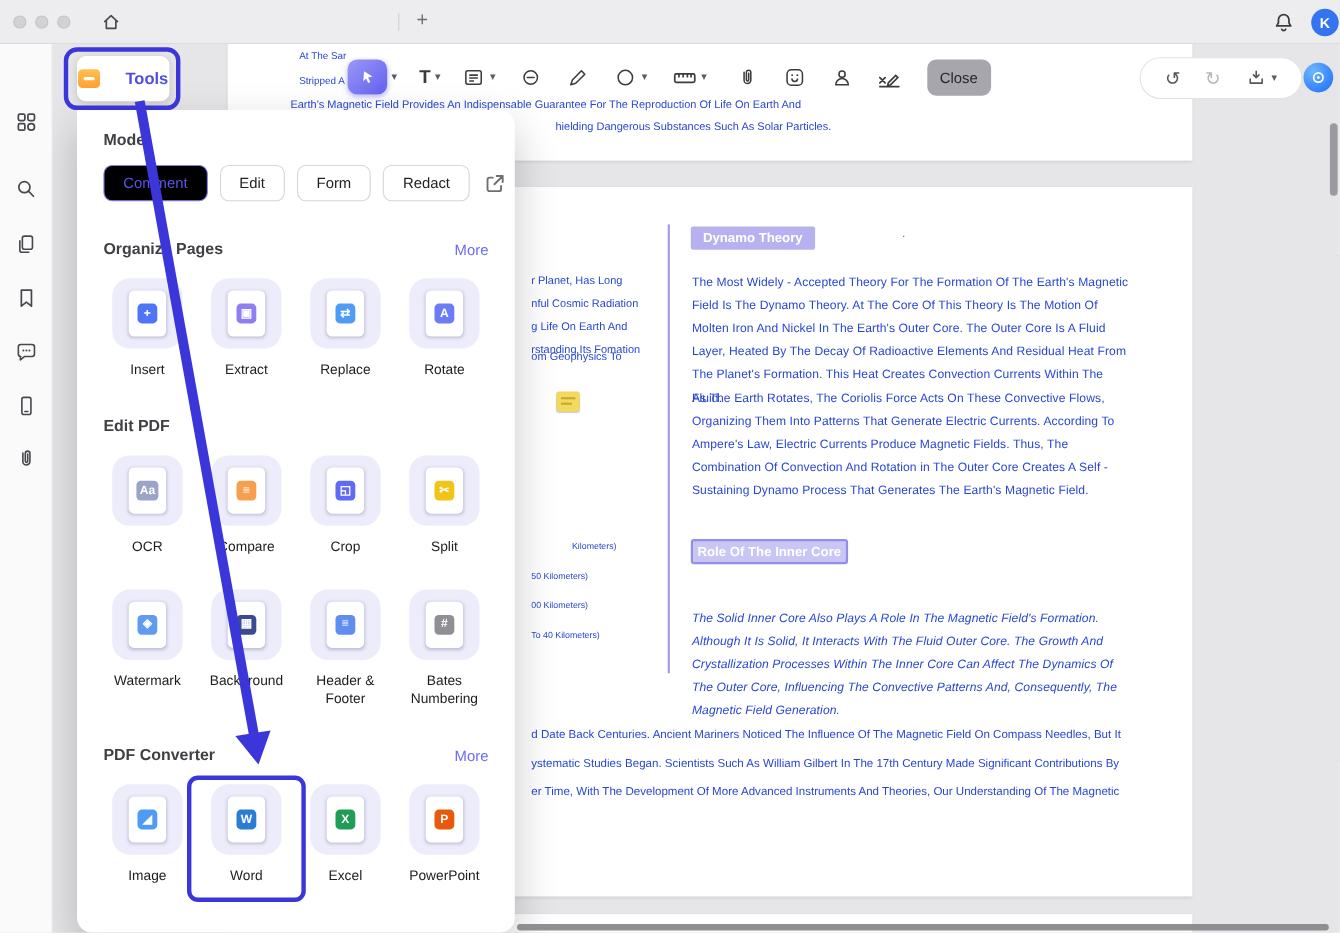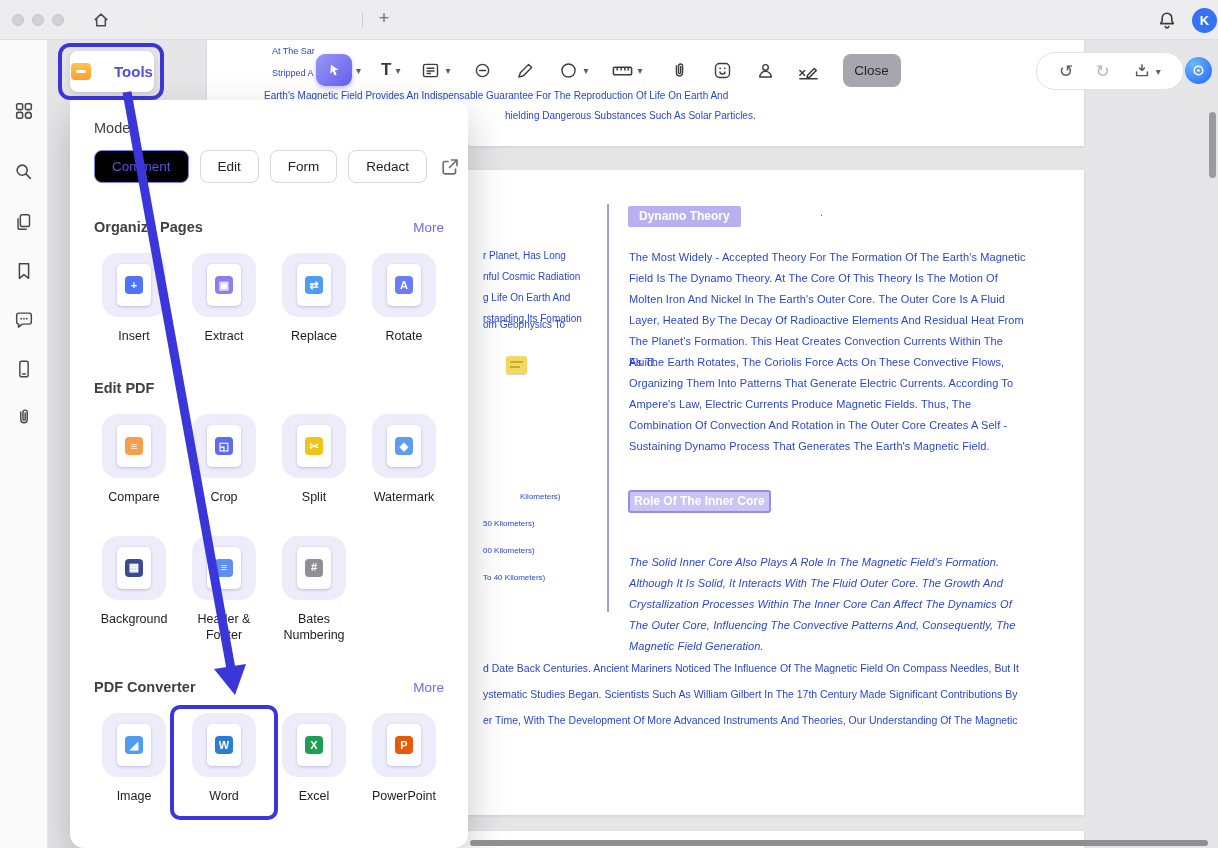--- a/index.html
+++ b/index.html
@@ -50,21 +50,21 @@
 
   
   .tools-hl { position:absolute; left:58px; top:43px; width:106px; height:57px; border:4px solid #3b36d9; border-radius:12px; z-index:20; }
   .tools-btn { position:absolute; left:70px; top:51px; width:84px; height:41px; background:#fff; border:none; border-radius:8px; box-shadow:0 2px 8px rgba(0,0,0,.14); display:flex; align-items:center; justify-content:center; gap:7px; z-index:21; font-family:inherit; }
   .tools-ic { width:20px; height:17px; border-radius:4px; background:linear-gradient(180deg,#ffc24f,#ff9e33); position:relative; }
   .tools-ic::after { content:""; position:absolute; left:5px; top:7px; width:10px; height:3px; background:#fff; border-radius:2px; }
   .tools-lbl { color:#504ee0; font-size:15px; font-weight:700;margin-left:16px; }
 
   
   .panel { position:absolute; left:70px; top:100px; width:398px; height:748px; background:#fff; border-radius:0 14px 14px 14px; box-shadow:0 16px 40px rgba(0,0,0,.22); padding:16px 24px; z-index:10; }
-  .mode-label { font-size:14.5px; font-weight:400; color:#3f3f44; margin:4px 0 14px; }
+  .mode-label { font-size:14.5px; font-weight:700; color:#3f3f44; margin:4px 0 14px; }
   .mode-row { display:flex; gap:11px; align-items:center; }
   .mode-btn { height:33px; padding:0 17px; border-radius:8px; border:1px solid #d6d6db; background:#fff; font-size:13.5px; color:#222226; font-family:inherit; }
   .mode-btn.active { background:#000000; border-color:#827ff2; color:#5a55e8; }
   .ext { margin-left:auto; width:24px; height:24px; }
   .sec-head { display:flex; justify-content:space-between; align-items:center; margin-top:36px; }
   .sec-title { font-size:14.5px; font-weight:700; color:#3f3f44; }
   .more { font-size:13.5px; color:#6c6af0; }
   .tiles { display:grid; grid-template-columns:repeat(4,1fr); column-gap:10px; row-gap:30px; margin-top:18px; }
   .tile { display:flex; flex-direction:column; align-items:center; position:relative; }
   .tile-box { width:64px; height:64px; border-radius:16px; background:#edecfa; display:grid; place-items:center; }
@@ -354,20 +354,28 @@
     </div>
   </div>
 
   <div class="sec-head">
     <span class="sec-title">Edit PDF</span>
   </div>
   <div class="tiles">
     <div class="tile">
       <div class="tile-box">
           <div class="docsq">
+            <span class="badge" style="background: rgb(154, 164, 200);">Aa</span>
+          </div>
+        </div>
+      <div class="tile-label">OCR</div>
+    </div>
+    <div class="tile">
+      <div class="tile-box">
+          <div class="docsq">
             <span class="badge" style="background: rgb(246, 160, 79);">≡</span>
           </div>
         </div>
       <div class="tile-label">Compare</div>
     </div>
     <div class="tile">
       <div class="tile-box">
           <div class="docsq">
             <span class="badge" style="background: rgb(95, 107, 240);">◱</span>
           </div>

